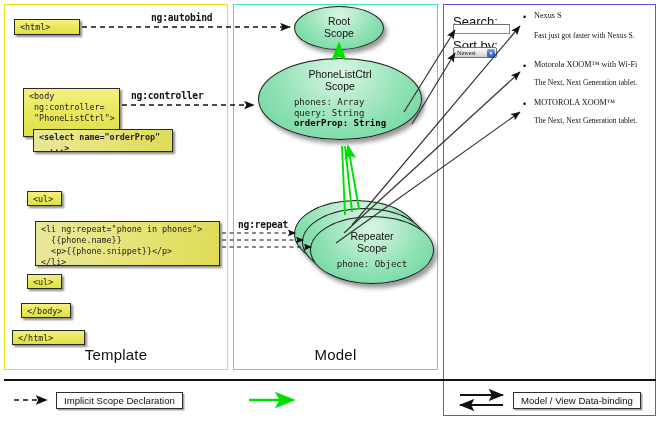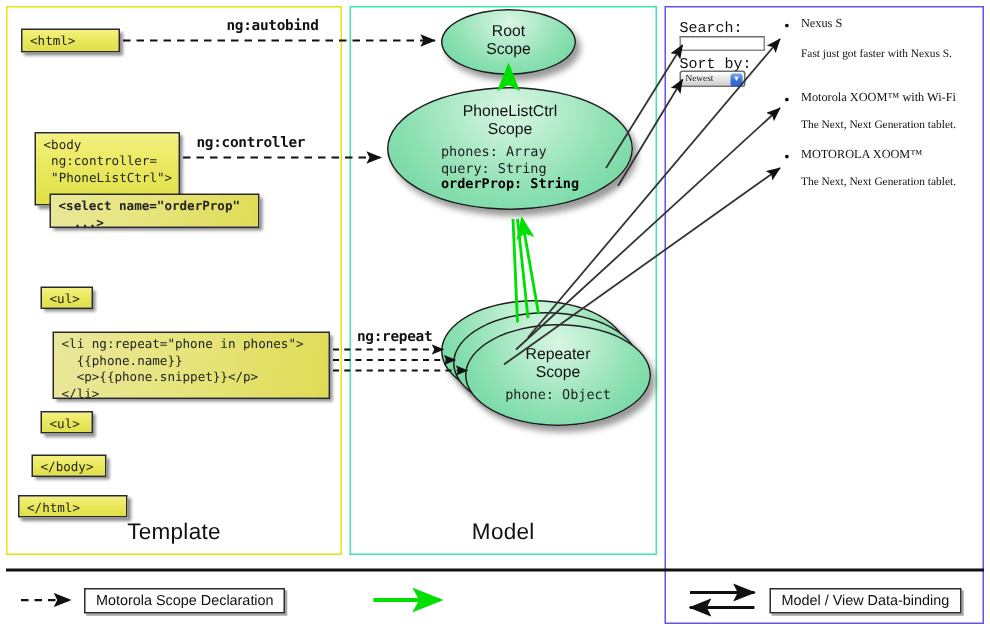--- a/index.html
+++ b/index.html
@@ -33,21 +33,21 @@
          border:1.6px solid #1d1d1d;
          background:radial-gradient(ellipse at 50% 18%,#d8f6e3 0%,#bdeed2 22%,#8ce0b2 60%,#68d49a 100%);
          box-shadow:3px 4px 4px rgba(0,0,0,.40);
          display:flex;flex-direction:column;align-items:center;justify-content:center;}
   .scope .title{font-size:10.5px;color:#111;text-align:center;line-height:1.14;}
   .scope .props{font-family:"DejaVu Sans Mono","Liberation Mono",monospace;
                 font-size:9px;line-height:1.2;color:#222;margin-top:4px;text-align:left;white-space:pre;}
   .scope .props b{font-weight:bold;color:#000;}
 
   
-  .view-lbl{position:absolute;font-family:Liberation Mono, monospace;font-size:10px;color:#111;}
+  .view-lbl{position:absolute;font-family:Liberation Sans, sans-serif;font-size:13px;color:#111;}
   .view-input{position:absolute;box-sizing:border-box;background:#fff;
               border:1px solid #8a8a8a;border-top-color:#6d6d6d;}
   .view-select{position:absolute;box-sizing:border-box;height:11px;
                border:1px solid #6f6f6f;border-radius:2px;
                background:linear-gradient(180deg,#ffffff 0%,#e4e4e4 55%,#cfcfcf 100%);
                font-family:"Liberation Serif",serif;font-size:6.2px;color:#111;
                padding-left:3px;line-height:11px;display:flex;align-items:center;}
   .view-select .arrowbox{position:absolute;right:1px;top:1px;width:8px;height:9px;border-radius:2px;
               background:linear-gradient(180deg,#7aa8ef 0%,#3d72d6 50%,#2f5fc0 100%);
               display:flex;align-items:center;justify-content:center;color:#fff;font-size:5px;line-height:1;}
@@ -187,16 +187,16 @@
 
   <div id="legend-rule"></div>
 
   <svg width="660" height="421">
     <path d="M14,400 L47,400" stroke="#111" stroke-width="1.5" stroke-dasharray="5,4" fill="none" marker-end="url(#ah-black)"></path>
     <path d="M249,400 L293,400" stroke="#00e000" stroke-width="2.6" fill="none" marker-end="url(#ah-green)"></path>
     <path d="M460,395 L503,395" stroke="#111" stroke-width="1.9" fill="none" marker-end="url(#ah-black)"></path>
     <path d="M503,405 L460,405" stroke="#111" stroke-width="1.9" fill="none" marker-end="url(#ah-black)"></path>
   </svg>
 
-  <div class="legend-box" style="left:56px;top:392px;">Motorola Scope Declaration</div>
+  <div class="legend-box" style="left:56px;top:392px;">Implicit Scope Declaration</div>
   <div class="legend-box" style="left:513px;top:392px;">Model / View Data-binding</div>
 
 </div>
 
 </body></html>

